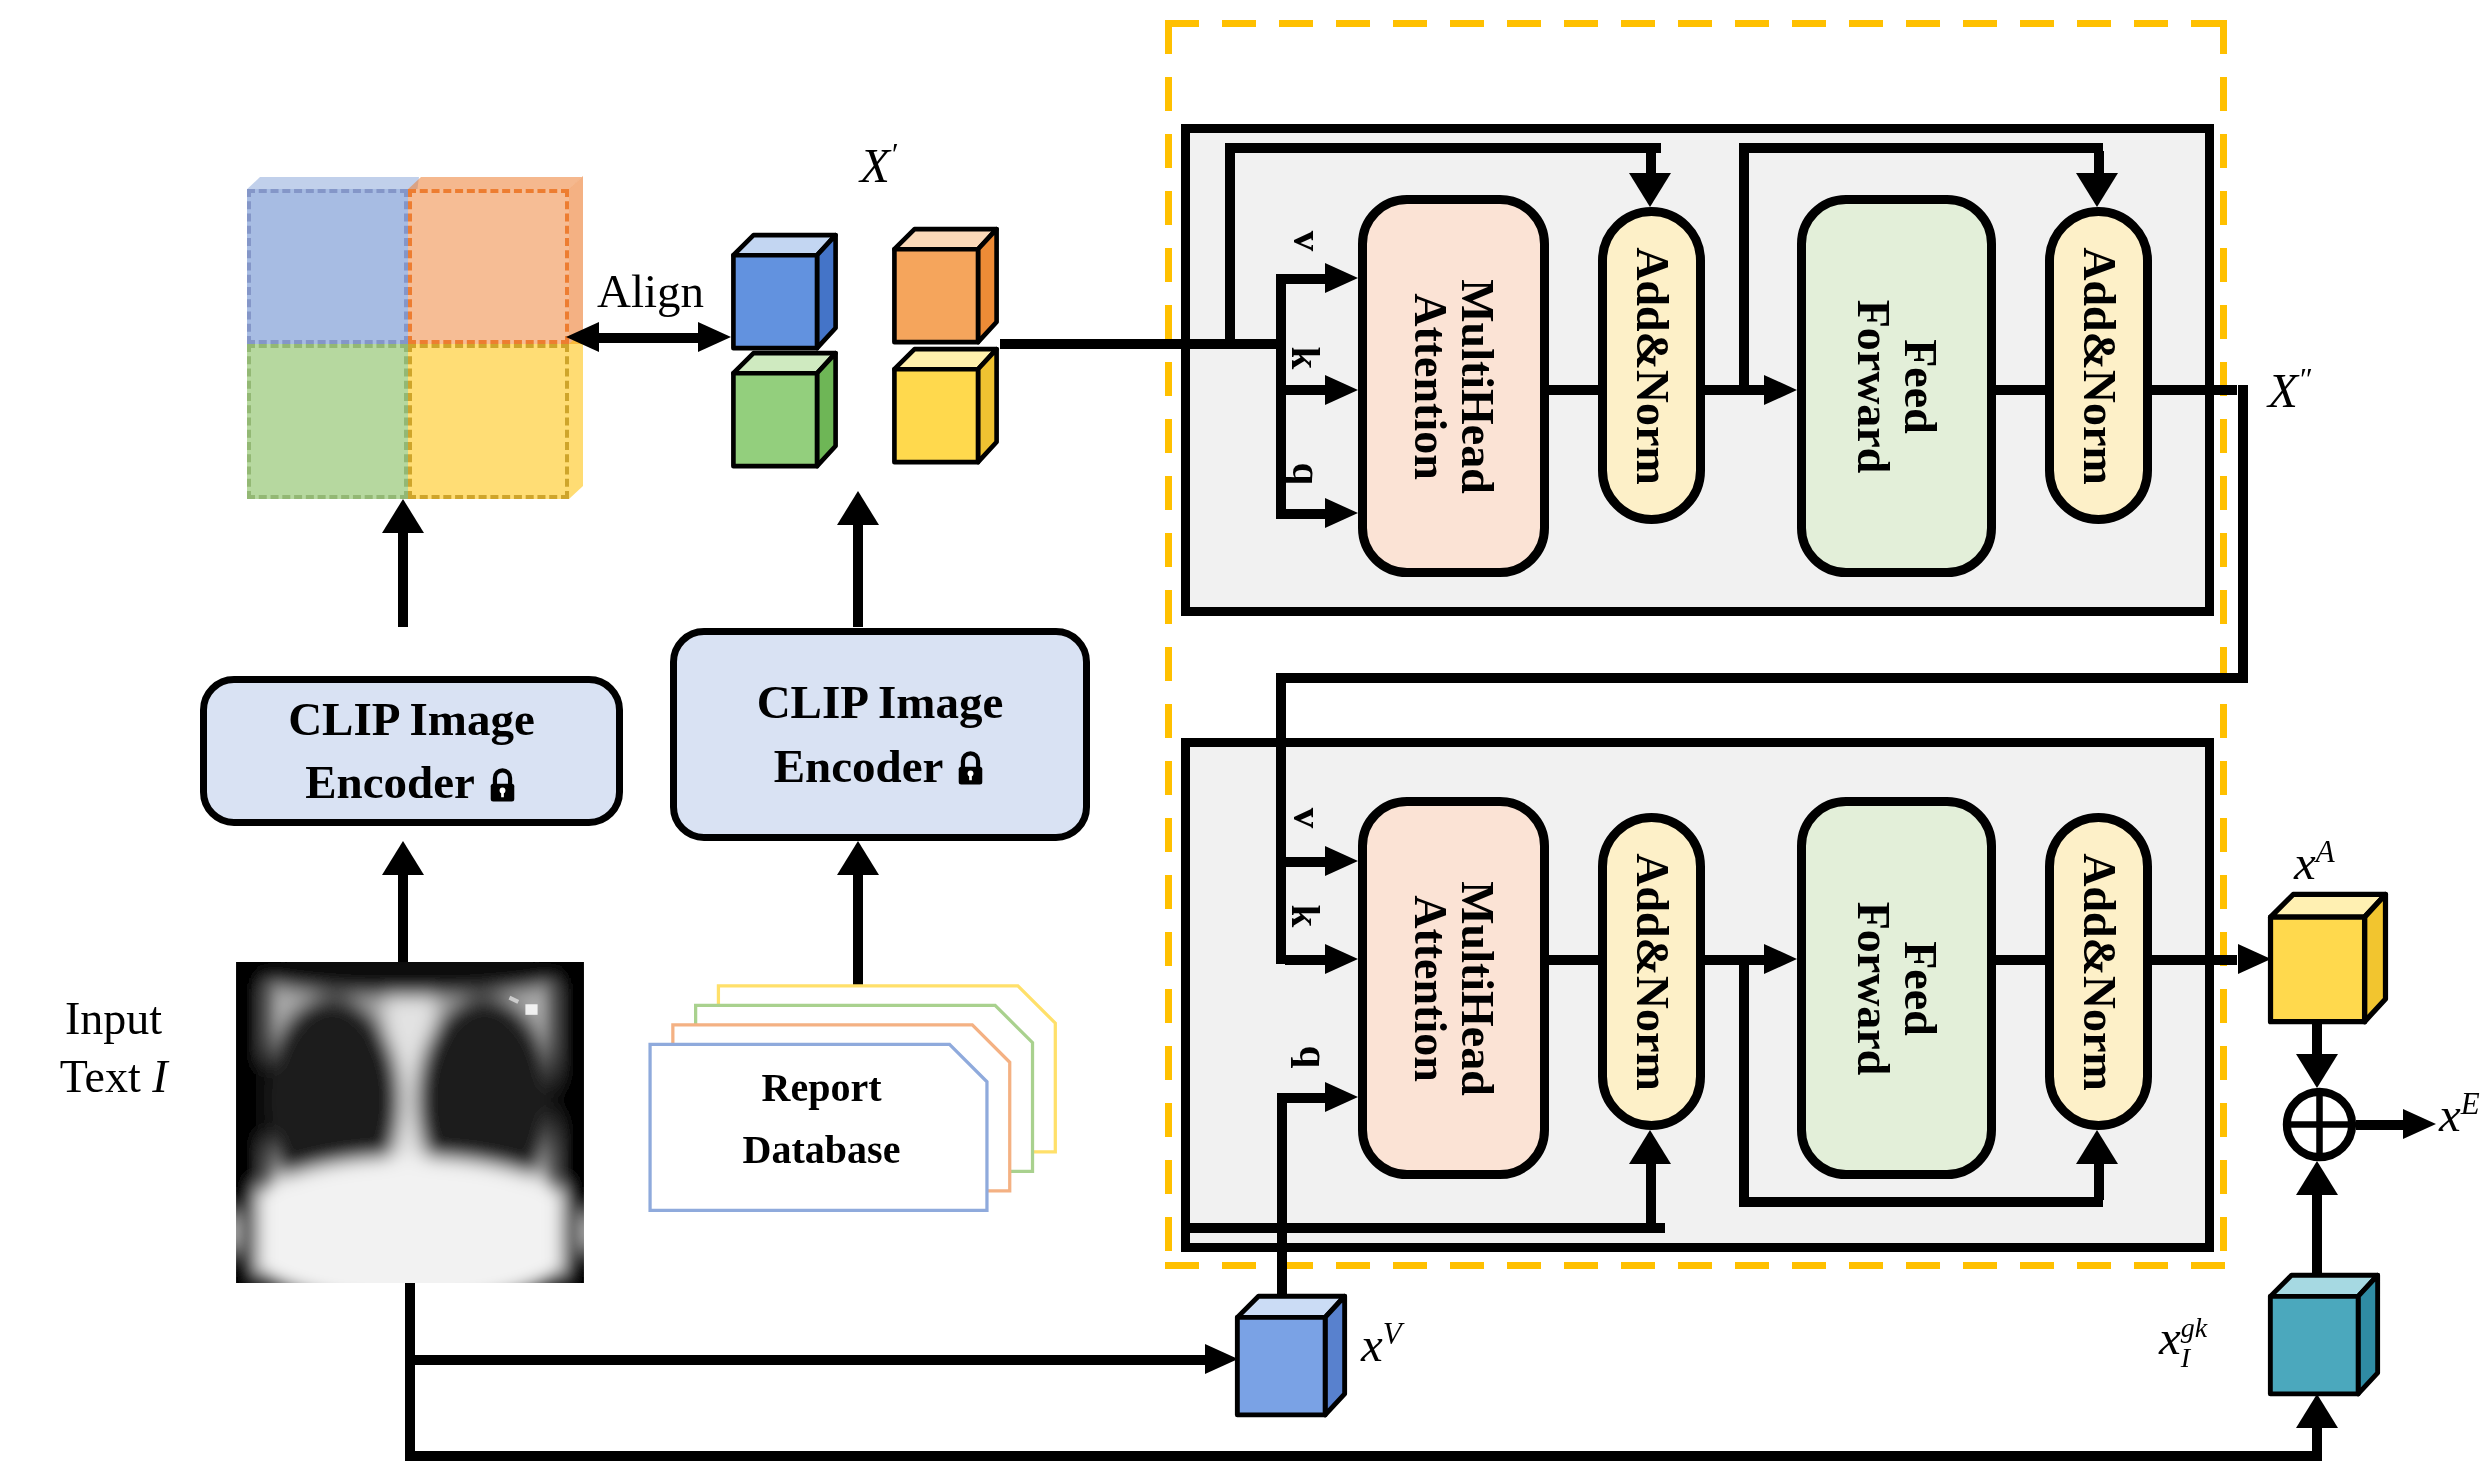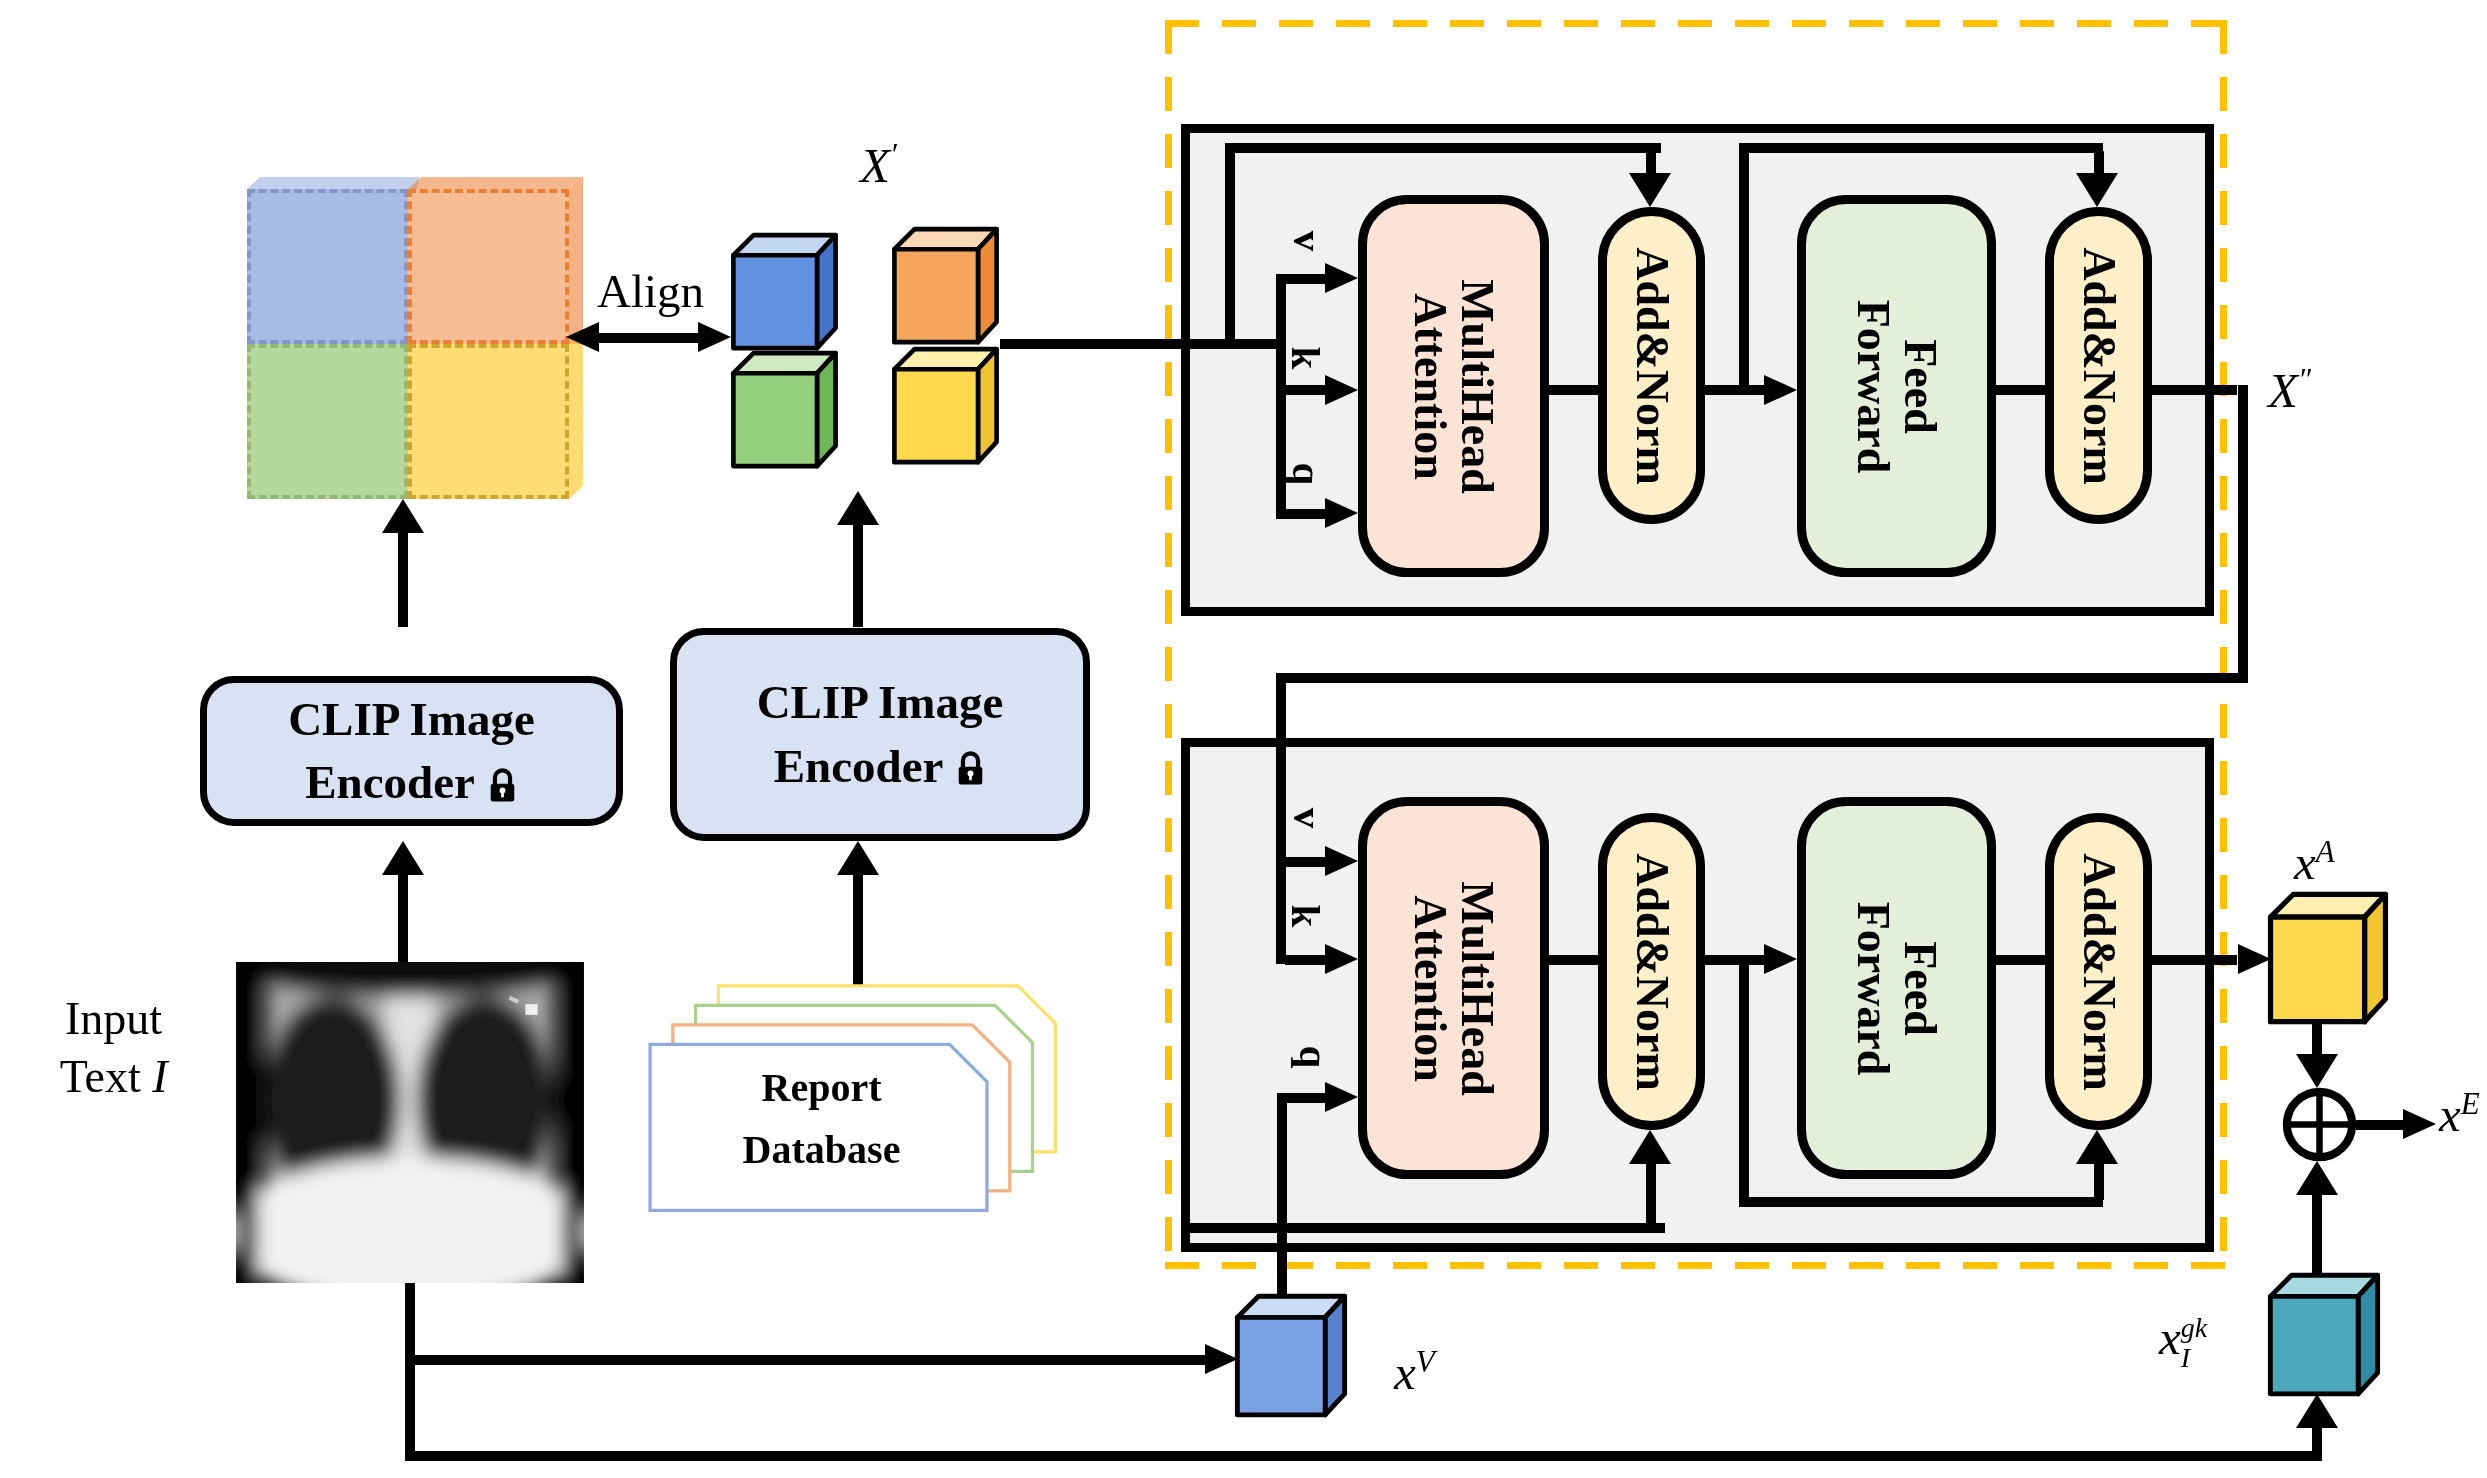--- a/index.html
+++ b/index.html
@@ -257,21 +257,21 @@
   <div class="hl" style="left:405px;top:1451px;width:1917px;height:9.8px;"></div>
 
   <div class="hl" style="left:410px;top:1355px;width:795px;height:9.8px;"></div>
   <div class="ah ar" style="left:1205px;top:1344px;"></div>
 
   <svg class="cube" style="left:1234px;top:1293px;" width="114" height="126" viewBox="0 0 140 155">
     <polygon points="4,30 30,4 136,4 112,30" fill="#CBDCF5" stroke="#000" stroke-width="6" stroke-linejoin="round"></polygon>
     <polygon points="112,30 136,4 136,124 112,150" fill="#5881CE" stroke="#000" stroke-width="6" stroke-linejoin="round"></polygon>
     <rect x="4" y="30" width="108" height="120" fill="#7AA2E5" stroke="#000" stroke-width="6" stroke-linejoin="round"></rect>
   </svg>
-  <div class="mathlbl" style="left:1394px;top:1316px;margin-top:28px;"><span class="it">x</span><sup>V</sup></div>
+  <div class="mathlbl" style="left:1361px;top:1316px;"><span class="it">x</span><sup>V</sup></div>
 
 
   <div class="vl" style="left:2312px;top:1425px;width:9.8px;height:35px;"></div>
   <div class="ah au" style="left:2296px;top:1394px;"></div>
   <svg class="cube" style="left:2267px;top:1272px;" width="114" height="126" viewBox="0 0 140 155">
     <polygon points="4,30 30,4 136,4 112,30" fill="#A6D9E2" stroke="#000" stroke-width="6" stroke-linejoin="round"></polygon>
     <polygon points="112,30 136,4 136,124 112,150" fill="#2F8BA3" stroke="#000" stroke-width="6" stroke-linejoin="round"></polygon>
     <rect x="4" y="30" width="108" height="120" fill="#4BA8BD" stroke="#000" stroke-width="6" stroke-linejoin="round"></rect>
   </svg>
   <div class="mathlbl" style="left:2159px;top:1309px;"><span class="it">x</span><span class="stack">

